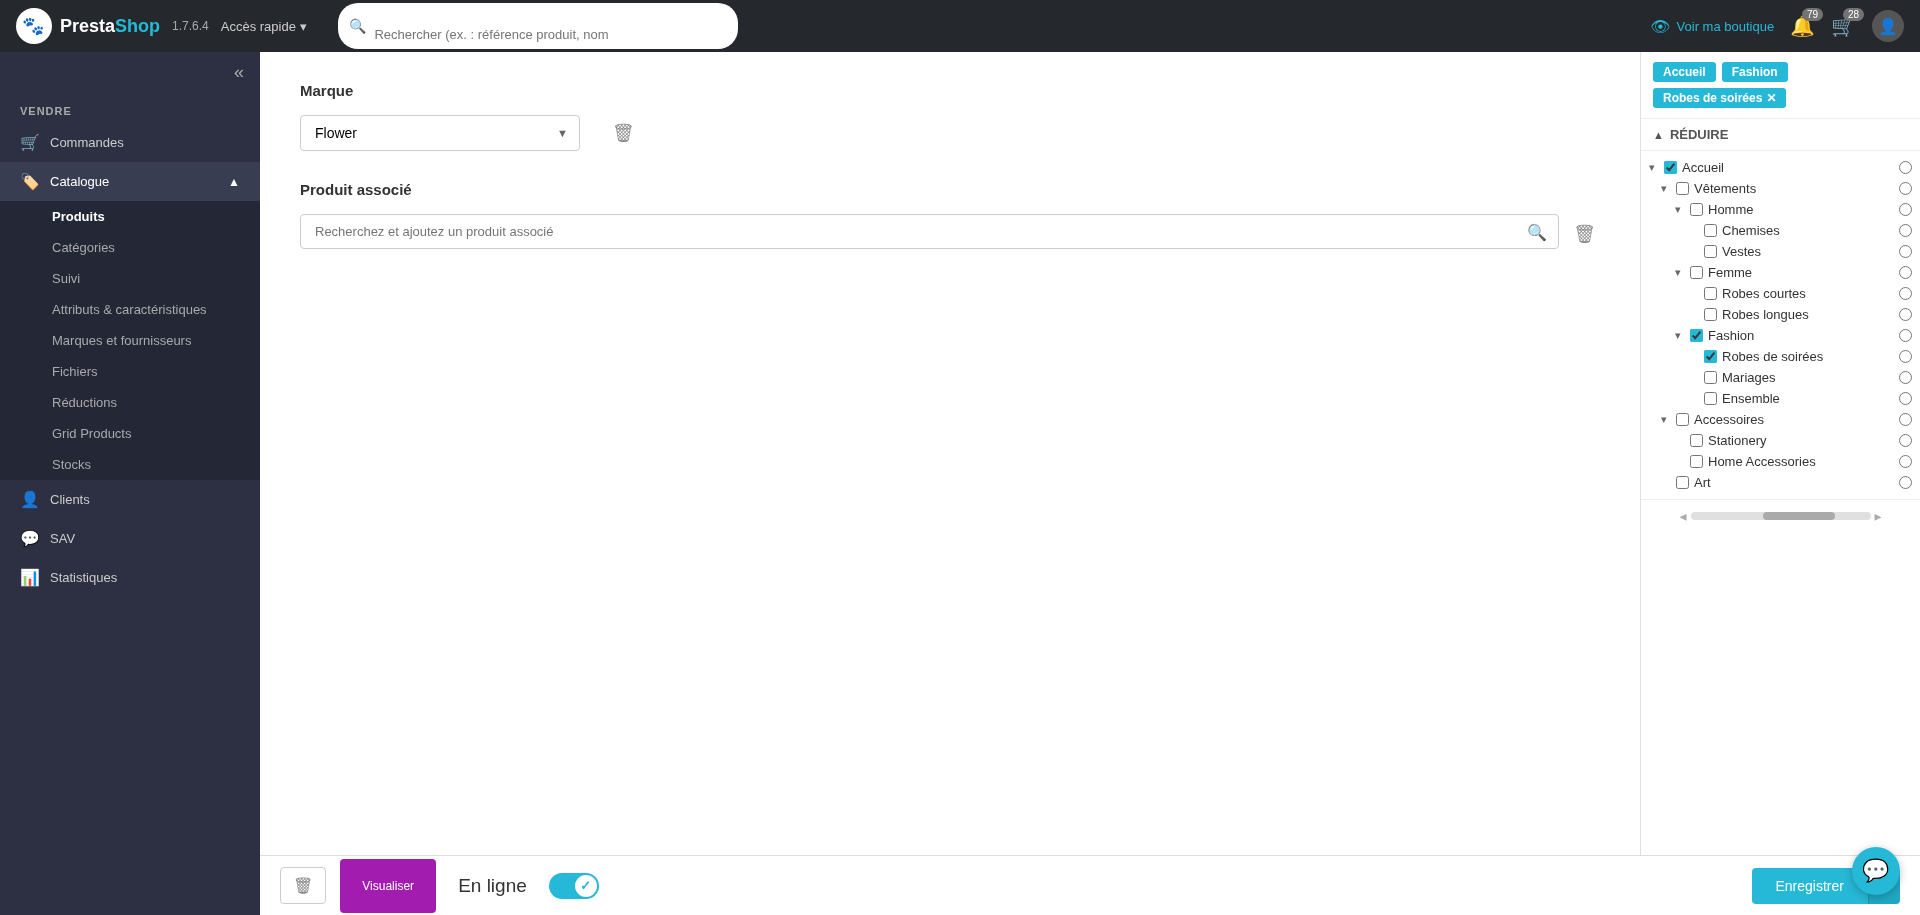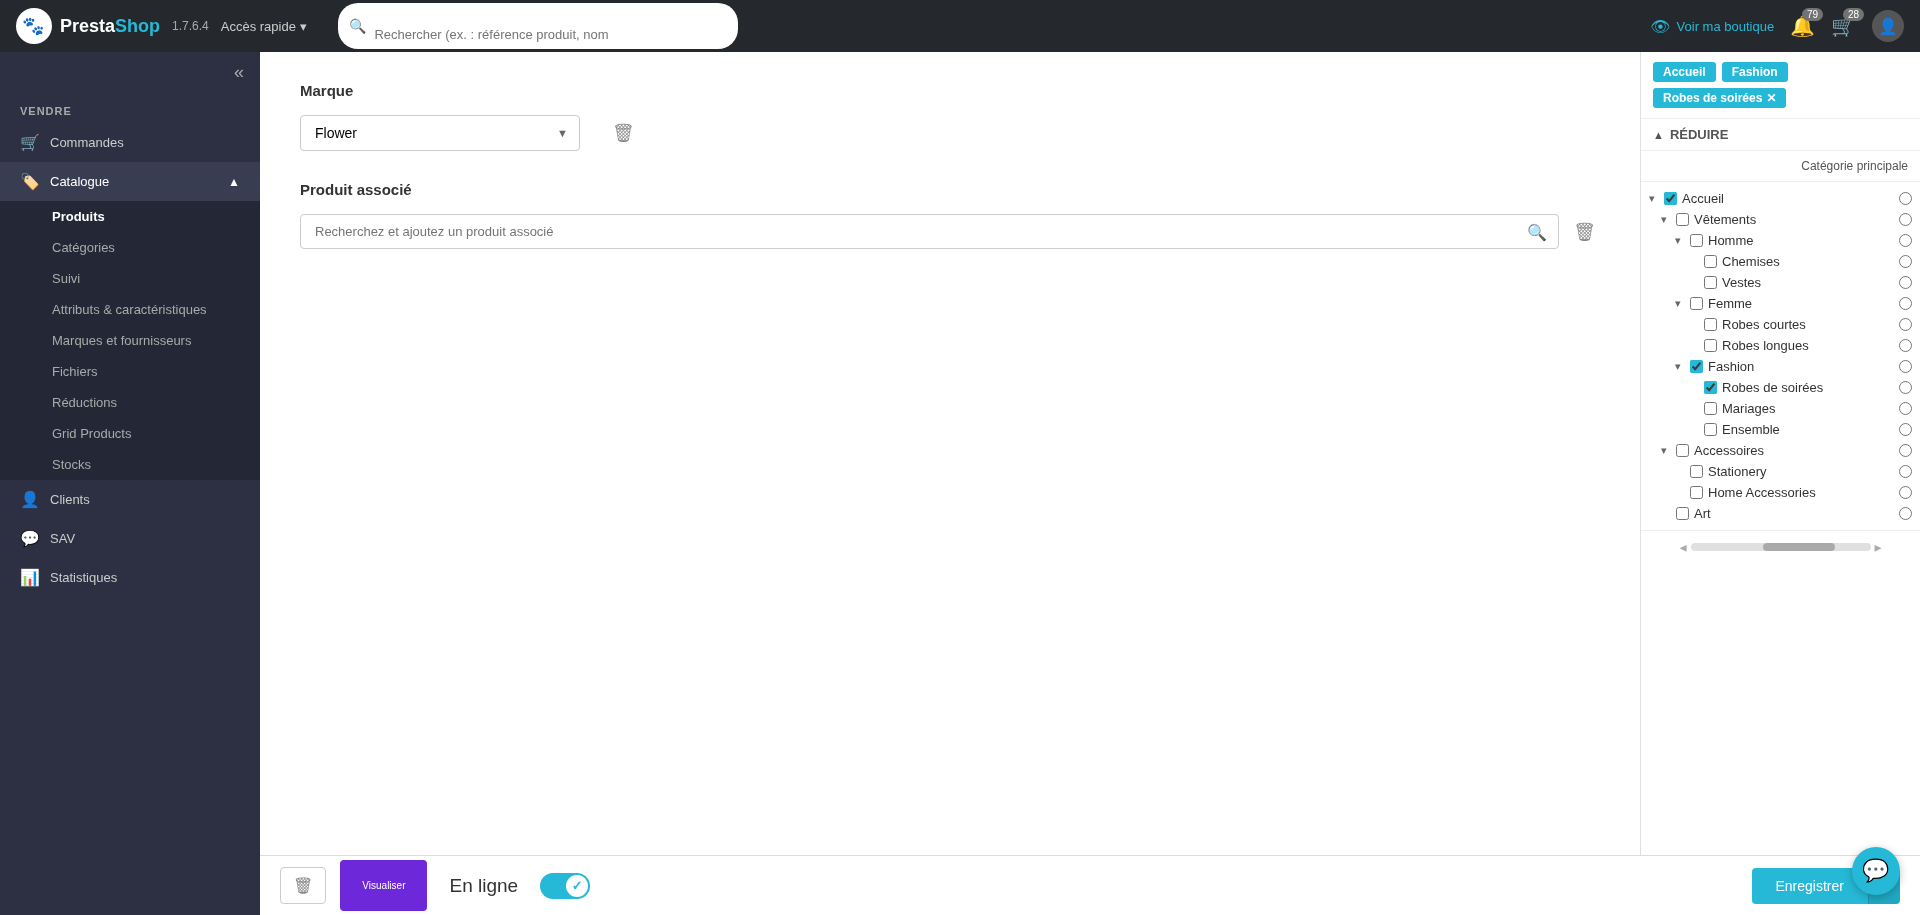--- a/index.html
+++ b/index.html
@@ -46,21 +46,21 @@
     .content { flex: 1; display: flex; flex-direction: column; overflow: hidden; }
     .page-body { flex: 1; display: flex; overflow: hidden; }
     .form-area { flex: 1; overflow-y: auto; background: #fff; padding: 30px 40px; }
     .section-title { font-size: 15px; font-weight: 600; color: #333; margin-bottom: 16px; }
     .brand-row { display: flex; align-items: center; gap: 28px; margin-bottom: 30px; }
     .brand-select { position: relative; }
     .brand-select select { appearance: none; padding: 9px 36px 9px 14px; border: 1px solid #ccc; border-radius: 4px; font-size: 14px; background: #fff; cursor: pointer; width: 280px; outline: none; }
     .brand-select::after { content: '▼'; position: absolute; right: 12px; top: 50%; transform: translateY(-50%); pointer-events: none; color: #666; font-size: 11px; }
     .delete-btn-small { background: none; border: none; cursor: pointer; color: #888; font-size: 18px; padding: 4px; }
     .assoc-section { }
-    .assoc-search-row { display: flex; align-items: center; gap: 10px; }
+    .assoc-search-row { display: flex; align-items: flex-end; gap: 10px; }
     .assoc-search { position: relative; flex: 1; }
     .assoc-search input { width: 100%; padding: 9px 40px 9px 14px; border: 1px solid #ccc; border-radius: 4px; font-size: 13px; outline: none; color: #999; }
     .assoc-search .search-icon-assoc { position: absolute; right: 12px; top: 50%; transform: translateY(-50%); color: #aaa; font-size: 16px; }
     .assoc-delete-btn { background: none; border: none; cursor: pointer; color: #888; font-size: 18px; padding: 4px; }
 
     
     .right-panel { width: 280px; background: #fff; border-left: 1px solid #e0e0e0; overflow-y: auto; flex-shrink: 0; }
     .tag-strip { padding: 10px 12px; background: #fff; border-bottom: 1px solid #eee; display: flex; flex-wrap: wrap; gap: 6px; }
     .tag { display: inline-flex; align-items: center; gap: 4px; padding: 3px 10px; border-radius: 3px; font-size: 12px; font-weight: 600; color: #fff; cursor: pointer; }
     .tag-blue { background: #25b9d7; }
@@ -79,21 +79,21 @@
     .indent-4 { padding-left: 48px; }
     .scrollbar-row { padding: 8px 0; display: flex; align-items: center; justify-content: center; border-top: 1px solid #eee; }
     .horiz-scroll { display: flex; align-items: center; gap: 4px; }
     .scroll-arrow { cursor: pointer; color: #aaa; font-size: 14px; }
     .scroll-track { width: 180px; height: 8px; background: #e0e0e0; border-radius: 4px; position: relative; }
     .scroll-thumb { position: absolute; left: 40%; top: 0; width: 40%; height: 100%; background: #aaa; border-radius: 4px; }
 
     
     .footer-bar { height: 60px; background: #fff; border-top: 1px solid #ddd; display: flex; align-items: center; padding: 0 20px; gap: 14px; flex-shrink: 0; }
     .footer-delete-btn { background: none; border: 1px solid #ccc; border-radius: 4px; padding: 8px 12px; cursor: pointer; color: #888; font-size: 16px; }
-    .visualiser-btn { background: #6d28d9; color: #fff; border: none; border-radius: 4px; padding: 20px 22px; font-size: 10px; cursor: pointer; font-weight: 500; }
+    .visualiser-btn { background: #a21caf; color: #fff; border: none; border-radius: 4px; padding: 20px 22px; font-size: 12px; cursor: pointer; font-weight: 500; }
     .en-ligne-label { font-size: 19px; color: #333; margin-left: 8px; }
     .toggle-wrap { display: inline-flex; align-items: center; margin-left: 8px; }
     .toggle { width: 50px; height: 26px; background: #25b9d7; border-radius: 13px; position: relative; cursor: pointer; display: flex; align-items: center; padding: 2px; }
     .toggle-knob { width: 22px; height: 22px; background: #fff; border-radius: 50%; margin-left: auto; display: flex; align-items: center; justify-content: center; color: #25b9d7; font-size: 13px; font-weight: 700; }
     .footer-right { margin-left: auto; display: flex; align-items: center; gap: 0; }
     .enregistrer-btn { background: #25b9d7; color: #fff; border: none; border-radius: 4px 0 0 4px; padding: 10px 24px; font-size: 14px; cursor: pointer; font-weight: 500; }
     .enregistrer-arrow { background: #1fa8c3; color: #fff; border: none; border-radius: 0 4px 4px 0; padding: 10px 12px; font-size: 14px; cursor: pointer; border-left: 1px solid #1a95ad; }
 
     
     .chat-bubble { position: fixed; bottom: 20px; right: 20px; width: 48px; height: 48px; background: #25b9d7; border-radius: 50%; display: flex; align-items: center; justify-content: center; color: #fff; font-size: 22px; cursor: pointer; box-shadow: 0 2px 8px rgba(0,0,0,0.25); z-index: 999; }
@@ -219,23 +219,20 @@
             Robes de soirées
             <span class="tag-close">✕</span>
           </span>
         </div>
 
         <div class="reduire-btn">
           <span class="reduire-chevron">▲</span>
           <span>RÉDUIRE</span>
         </div>
 
-        <div class="cat-header">
-          <span>Catégorie principale</span>
-        </div>
 
         <div class="cat-tree">
 
           <div class="cat-row indent-1">
             <span class="cat-chevron">▾</span>
             <input type="checkbox" checked="" style="">
             <span>Accueil</span>
             <input type="radio" name="cat-main" style="">
           </div>
 

